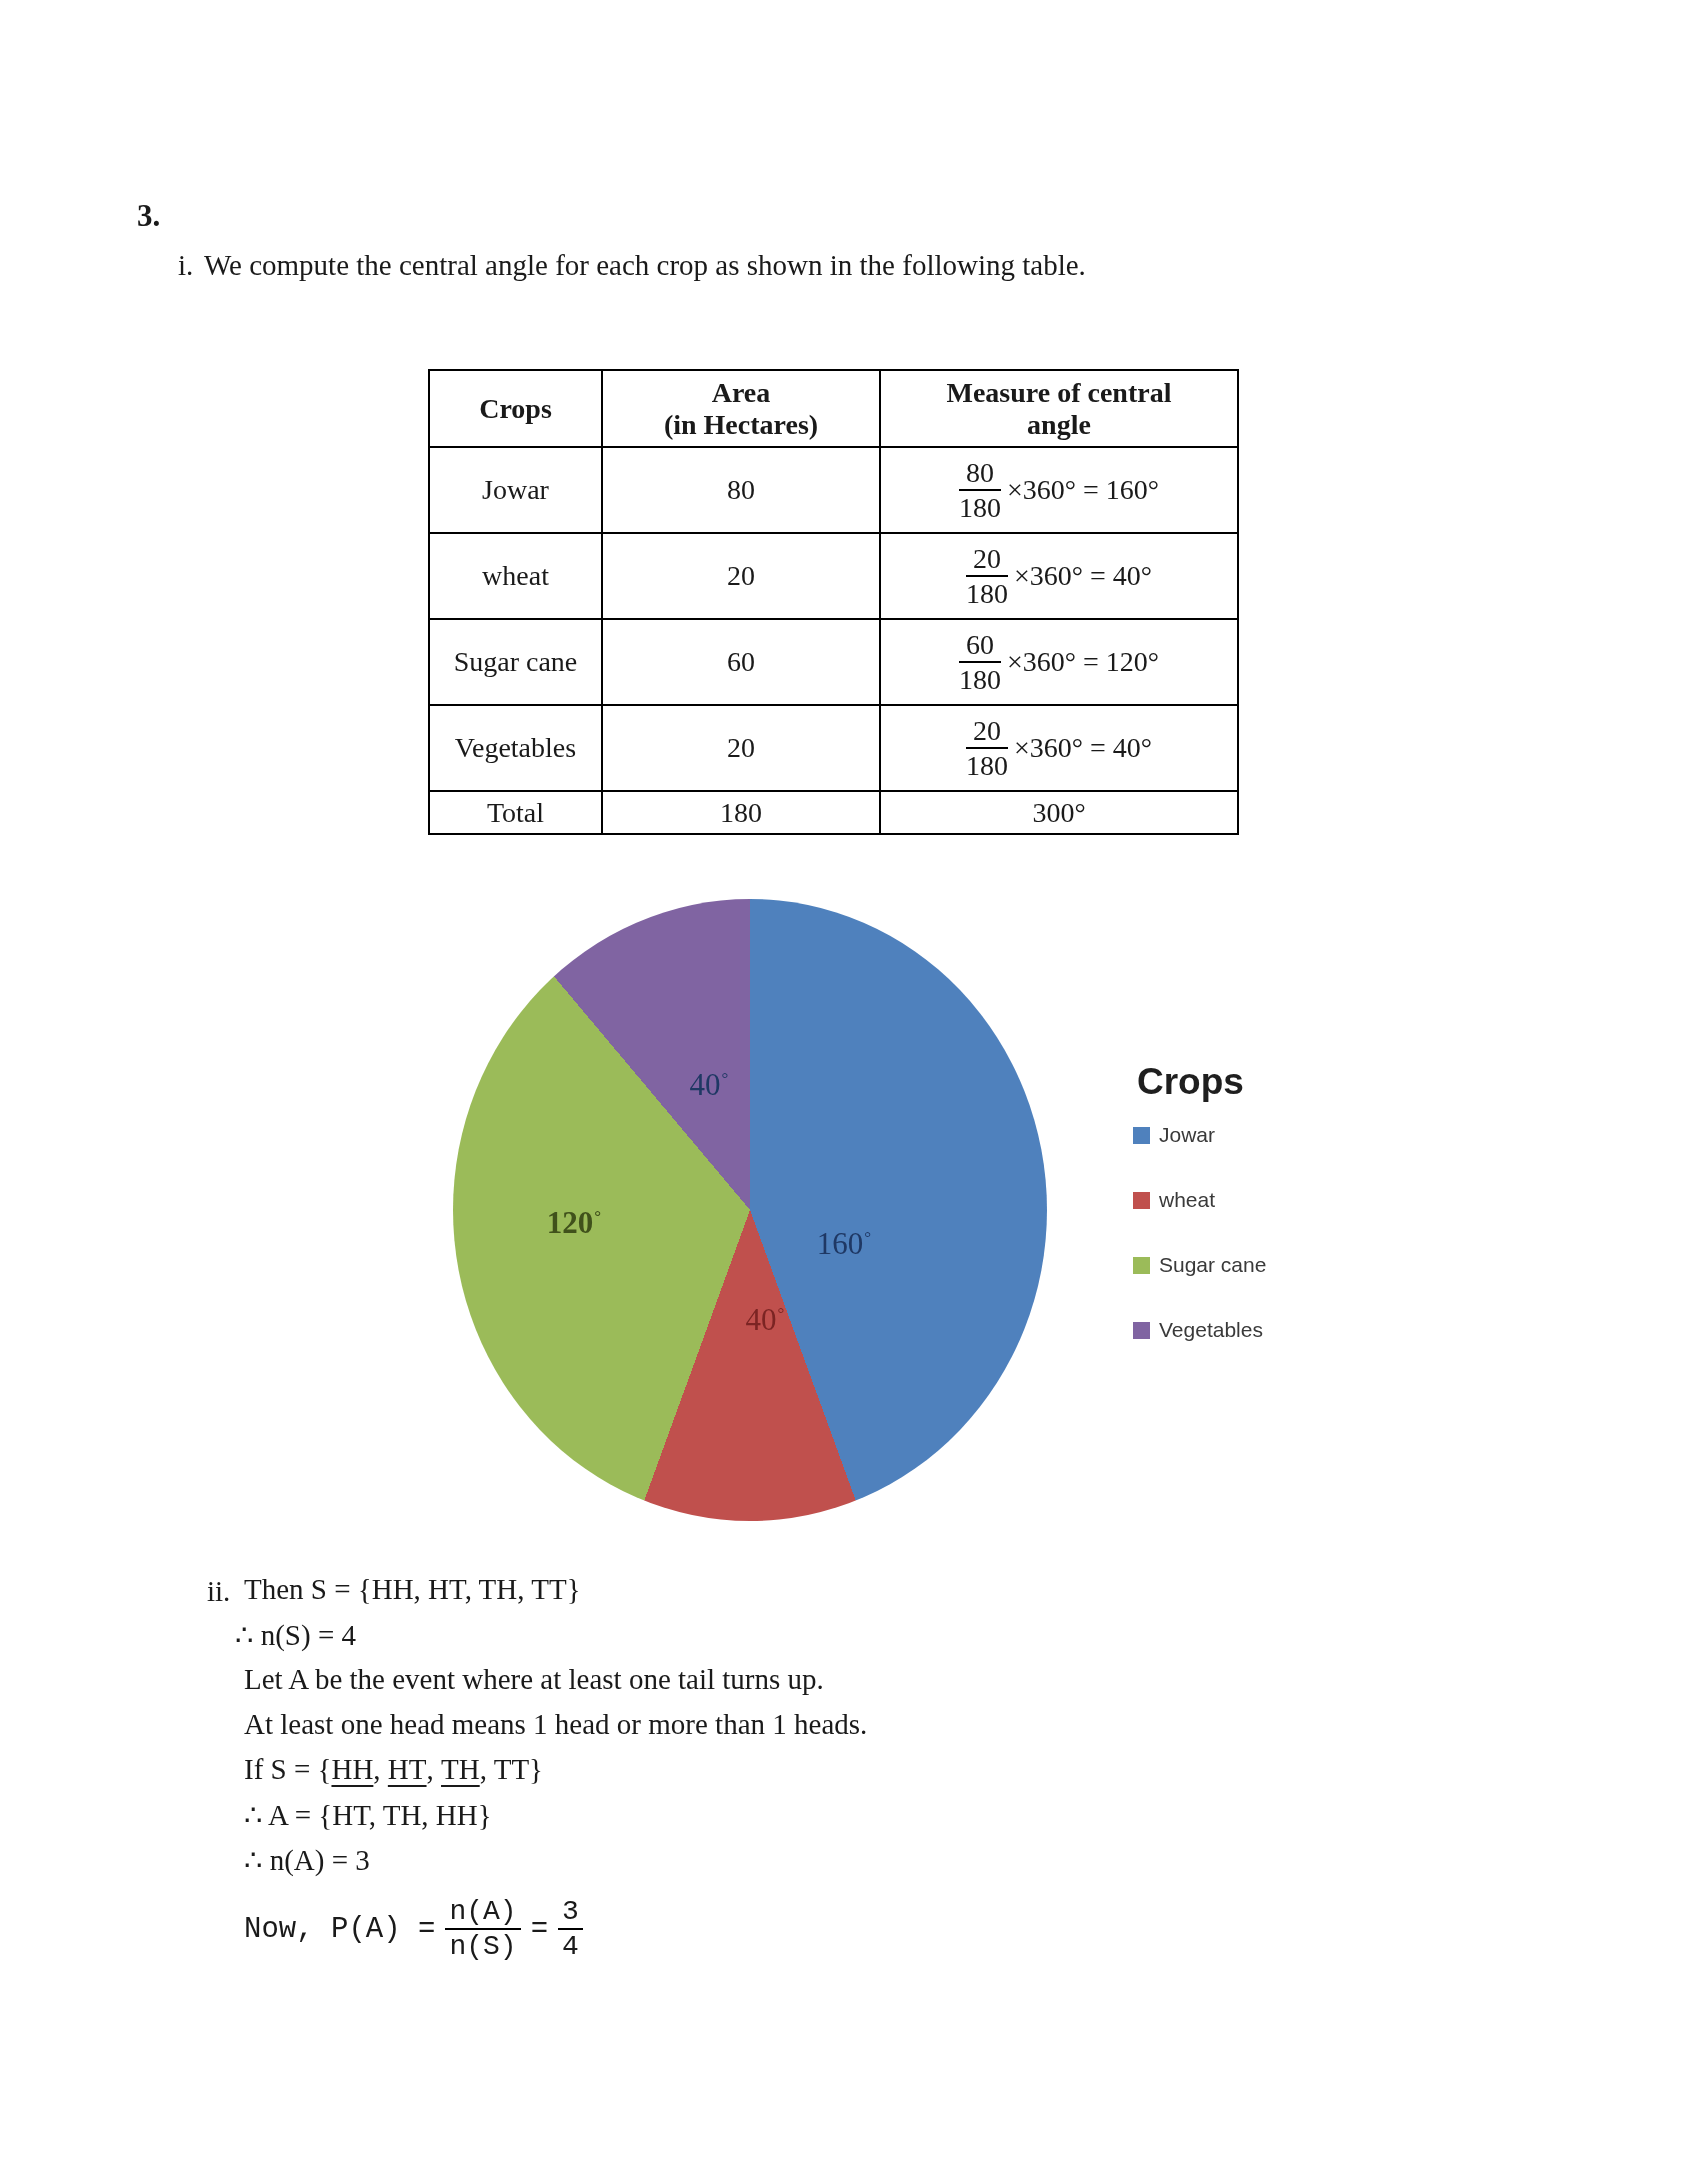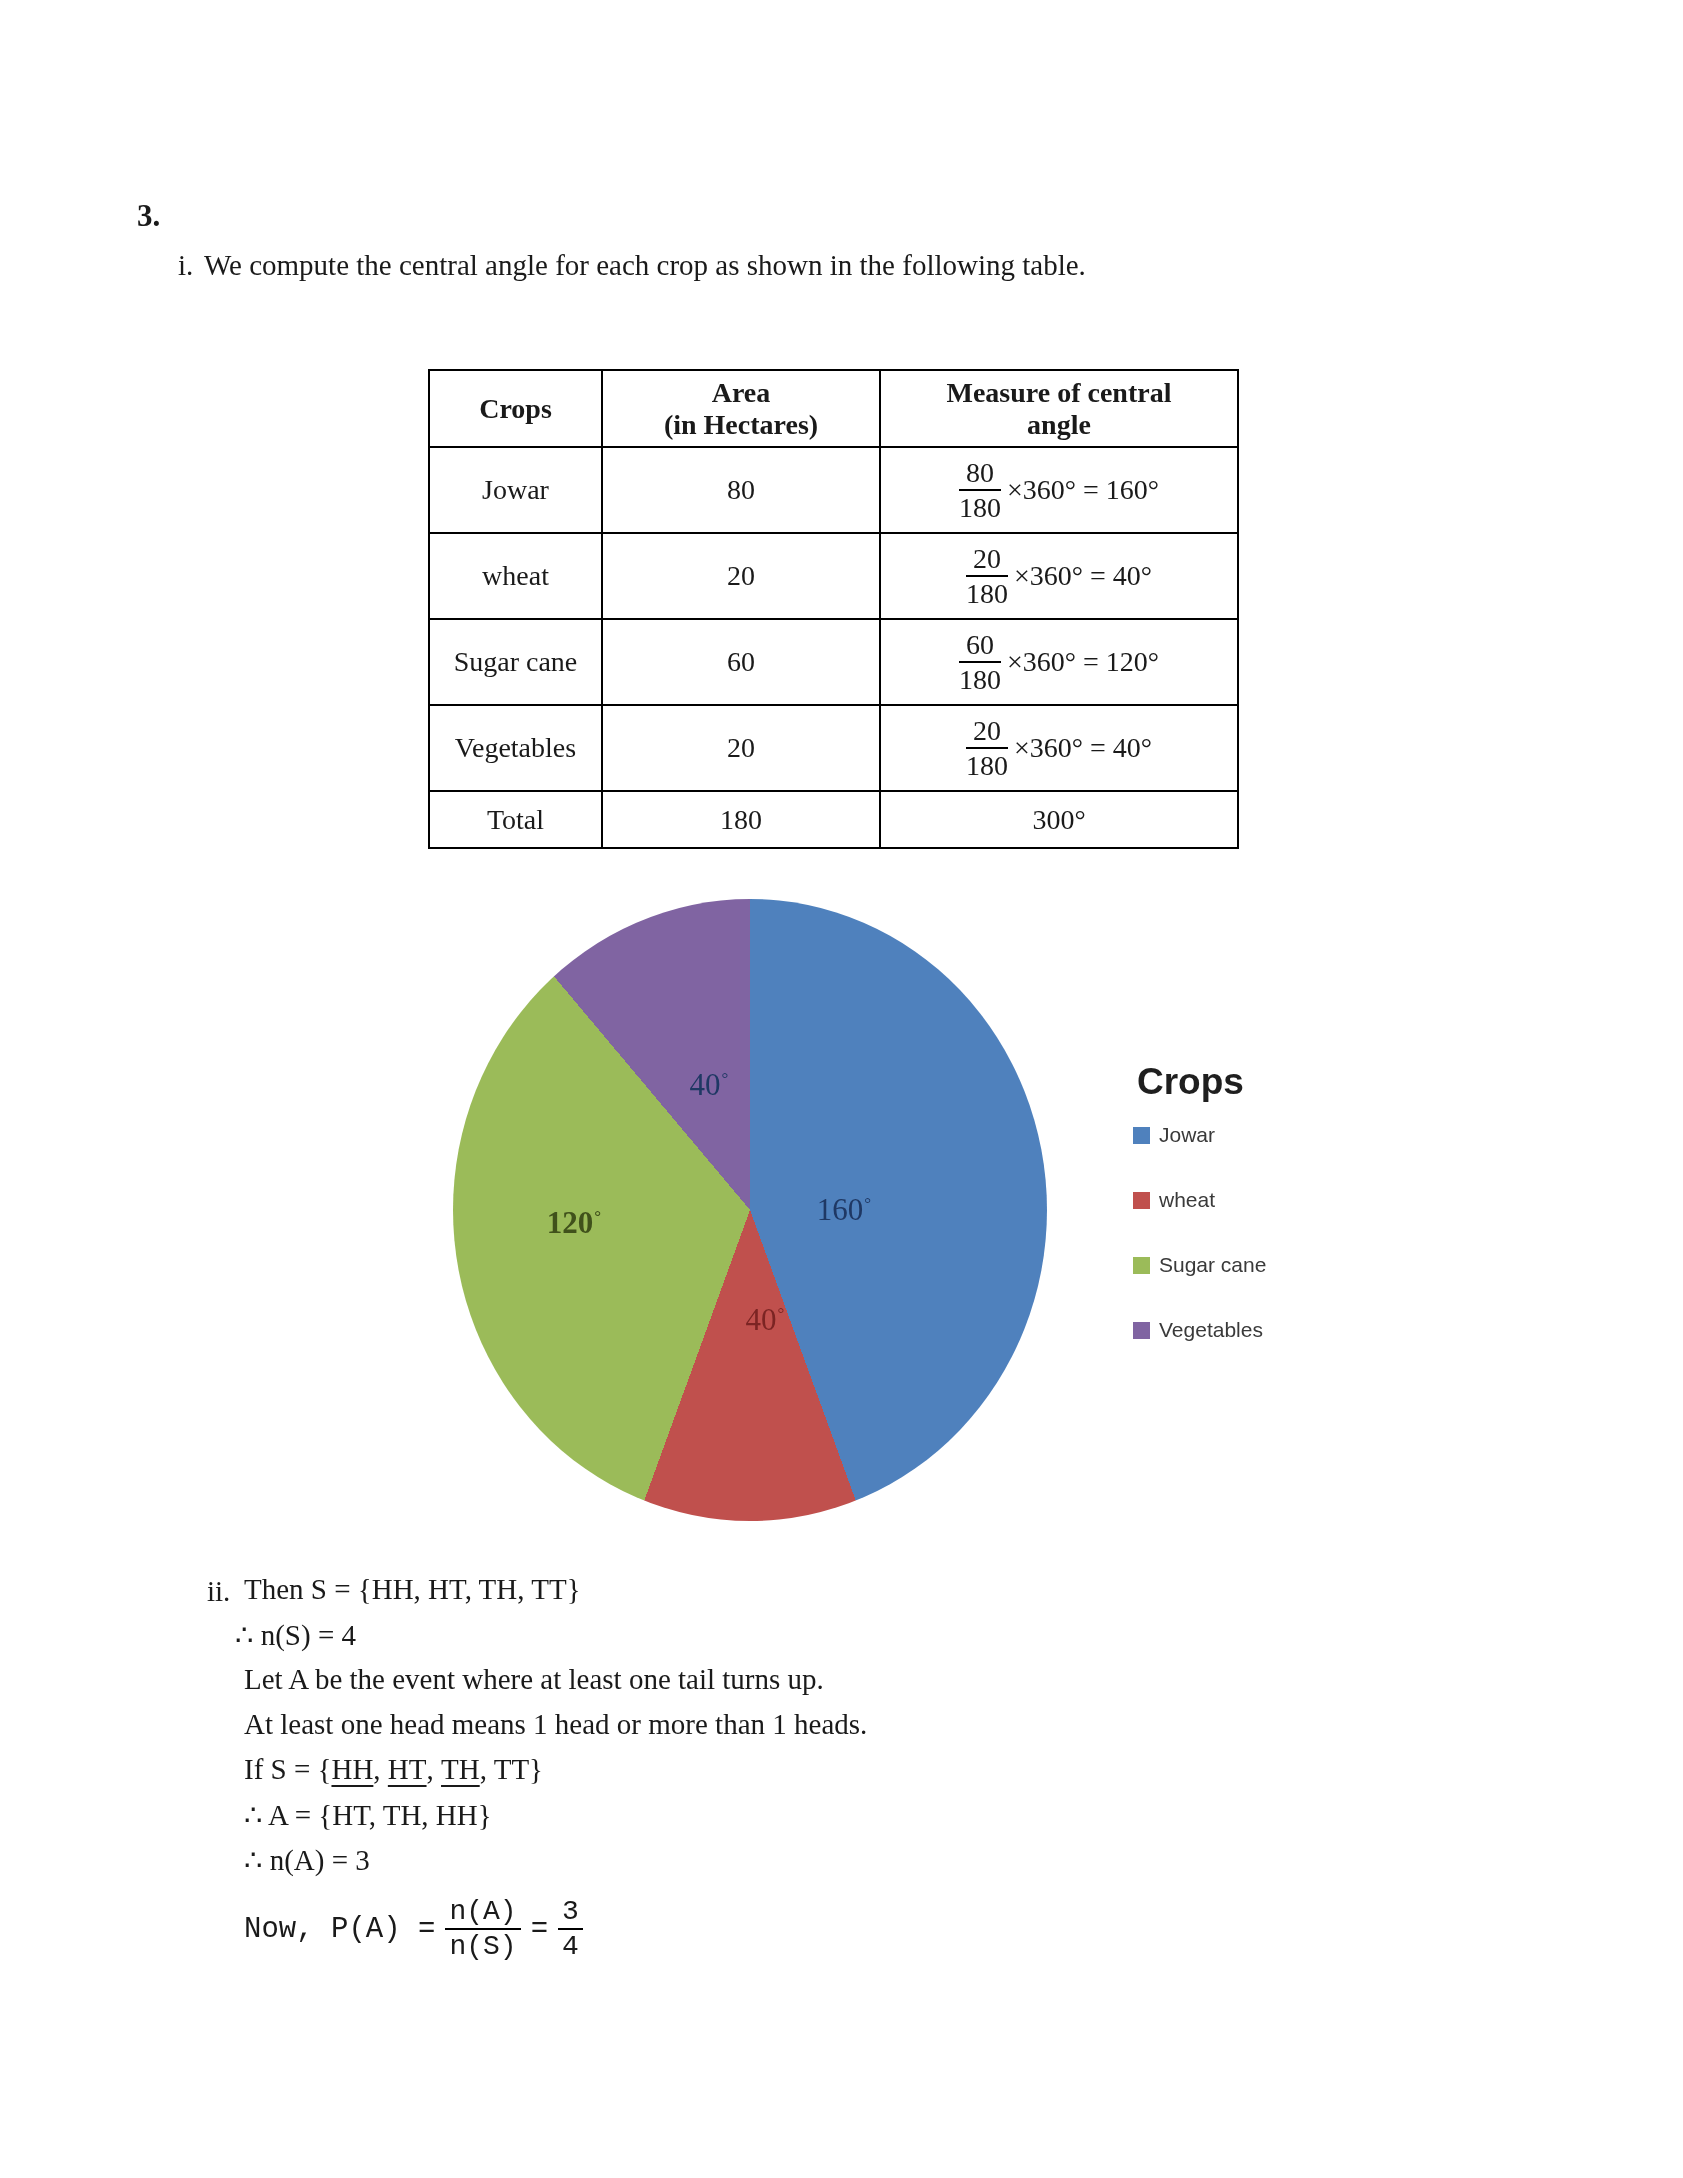--- a/index.html
+++ b/index.html
@@ -12,32 +12,32 @@
   
   #problem-number{left:137px;top:198px;font-size:31px;font-weight:bold;}
   #part-i-line{left:178px;top:249px;font-size:29px;display:flex;}
   #part-i-line .marker{width:26px;}
 
   
   #crops-table{position:absolute;left:428px;top:369px;border-collapse:collapse;table-layout:fixed;}
   #crops-table td,#crops-table th{border:2px solid #000;text-align:center;vertical-align:middle;
     font-size:28px;font-weight:normal;padding:0;}
   #crops-table th{font-weight:bold;}
-  tr.h-header{height:77px;} tr.h-data{height:86px;} tr.h-total{height:57px;}
+  tr.h-header{height:77px;} tr.h-data{height:86px;} tr.h-total{height:43px;}
   .bold{font-weight:bold;}
   .frac{display:inline-block;text-align:center;vertical-align:middle;line-height:1.12;font-size:28px;}
   .frac .num{display:block;border-bottom:2px solid #000;padding:0 4px 1px;}
   .frac .den{display:block;padding-top:1px;}
   .formula-flex{display:flex;align-items:center;justify-content:center;gap:6px;}
 
   
   #pie{left:453px;top:899px;width:594px;height:622px;border-radius:50%;}
   .slice-label{position:absolute;transform:translate(-50%,-50%);font-size:31px;white-space:nowrap;}
   .slice-label sup{font-size:17px;margin-left:1px;}
-  .sl-0{left:844px;top:1210px;}
+  .sl-0{left:844px;top:1244px;}
   .sl-1{left:765px;top:1320px;}
   .sl-2{left:574px;top:1223px;font-weight:bold;}
   .sl-3{left:709px;top:1085px;}
 
   
   #legend{left:1133px;top:1061px;font-family:"Liberation Sans", sans-serif;}
   .legend-title{font-size:37px;font-weight:bold;color:#1f1f1f;margin:0 0 20px 4px;}
   .legend-item{display:flex;align-items:center;gap:9px;margin-bottom:41px;}
   .legend-swatch{width:17px;height:17px;flex:0 0 17px;}
   .legend-label{font-size:21px;color:#3a3a3a;}

